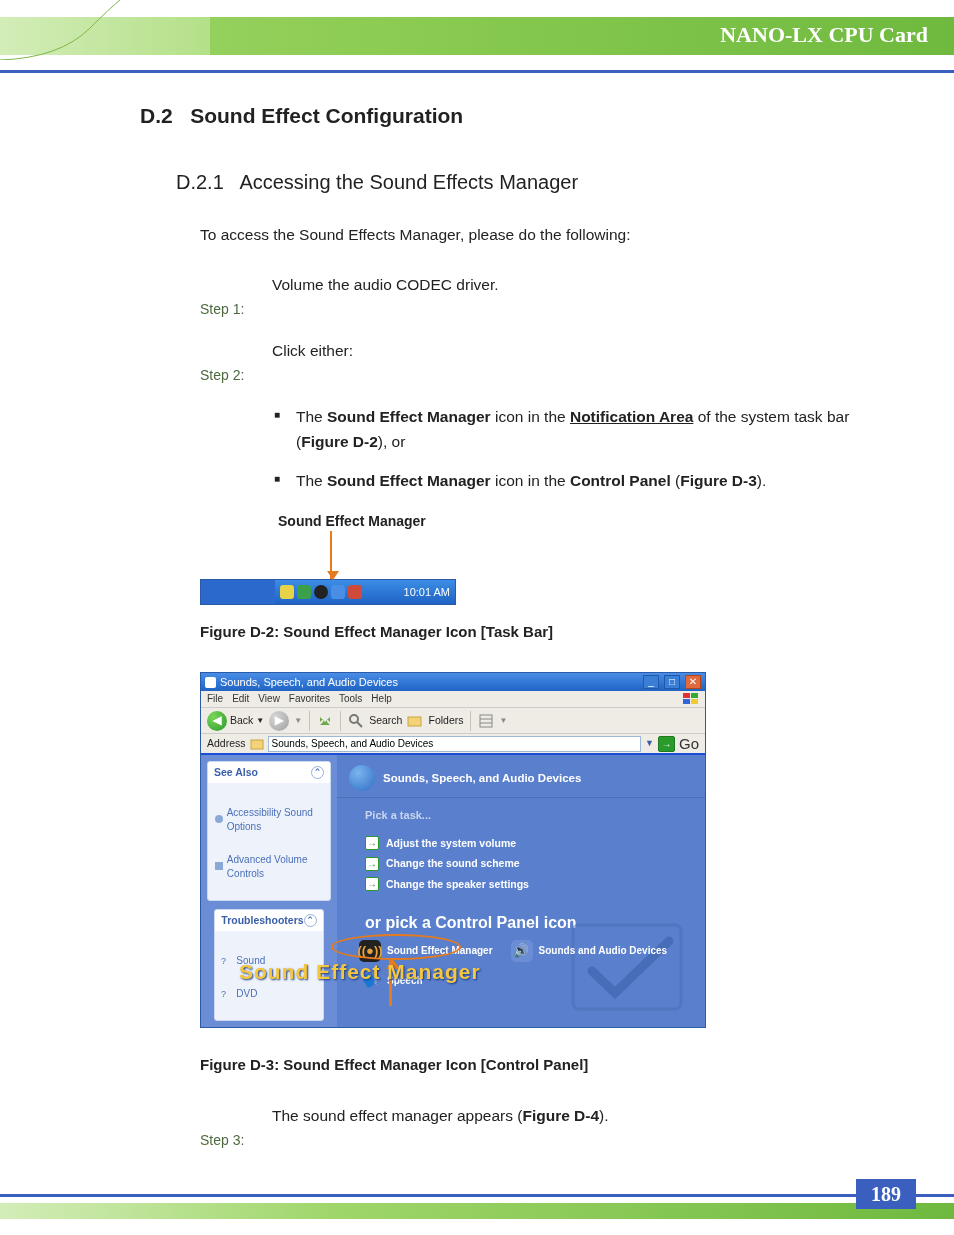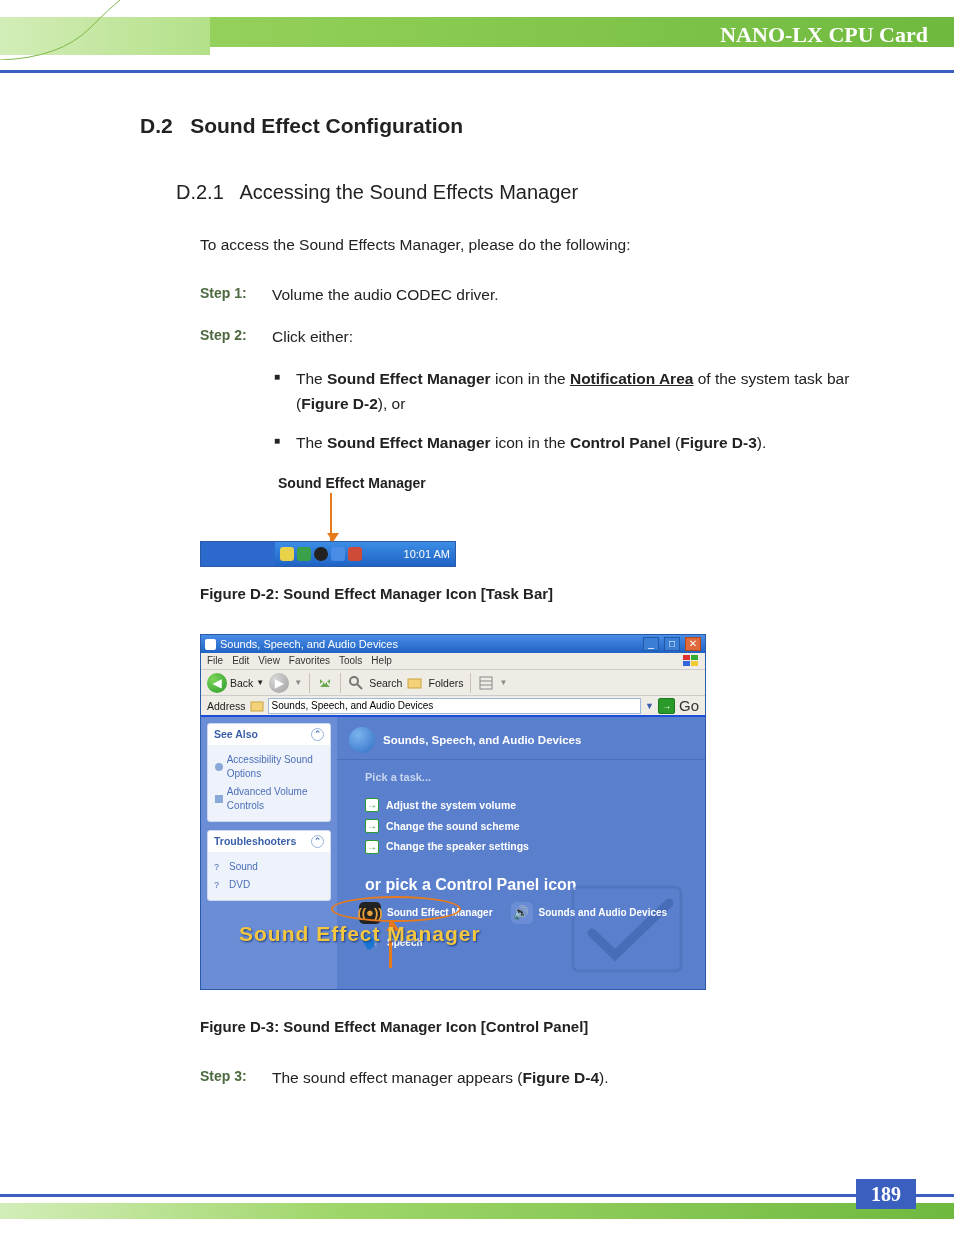--- a/index.html
+++ b/index.html
@@ -6,21 +6,21 @@
   body {
     font-family: Arial, Helvetica, sans-serif;
     width: 954px;
     height: 1235px;
     background: #fff;
     position: relative;
     overflow: hidden;
   }
   .header-band {
     position: absolute;
-    top: 17px; left: 0; right: 0; height: 30px;
+    top: 17px; left: 0; right: 0; height: 38px;
     background: linear-gradient(to right, #9fd66a 0%, #8ccc52 40%, #6fb93f 100%);
   }
   .header-band-light {
     position: absolute;
     top: 0; left: 0; width: 210px; height: 38px;
     background: linear-gradient(to right, #d3edb8, #b4e089);
   }
   .header-title {
     position: absolute;
     right: 26px; top: 5px;
@@ -28,30 +28,30 @@
     font-weight: bold;
     font-size: 22px;
     font-family: "Times New Roman", serif;
   }
   .blue-sep-top { position:absolute; top:70px; left:0; right:0; height:3px; background:#3a5fbf; }
   .logo-curve {
     position:absolute; top:0; left:0; width:120px; height:60px;
   }
   .content {
     position: absolute;
-    left: 140px; right: 60px; top: 111px;
+    left: 140px; right: 60px; top: 101px;
     font-size: 15.5px;
     color: #222;
     line-height: 1.4;
   }
   h2.section { font-size: 21px; font-weight: bold; margin-bottom: 38px; }
   h3.subsection { font-size: 20px; font-weight: normal; margin-left: 36px; margin-bottom: 28px; }
   p.intro { margin-left: 60px; margin-bottom: 28px; }
   .step-row { margin-left: 60px; margin-bottom: 20px; display:flex; gap:18px; align-items:flex-start; }
-  .step-label { color:#4d693f; font-weight:bold; font-size:14px; flex-shrink:0; min-width:54px; }
+  .step-label { color:#4d693f; font-weight:normal; font-size:14px; flex-shrink:0; min-width:54px;margin-top:26px; }
   .step-body { flex:1; }
   ul.bullets { list-style:none; margin-left:134px; margin-top:0; }
   ul.bullets li { position:relative; padding-left:22px; margin-bottom:14px; line-height:1.6; }
   ul.bullets li::before { content:"■"; position:absolute; left:0; top:2px; font-size:10px; }
   .figure-taskbar {
     margin-left:60px; margin-top:18px; margin-bottom:10px; position:relative; width:256px;
   }
   .sem-label { font-weight:bold; font-size:14px; margin-left:78px; }
   .arrow-down {
     margin-left:130px; width:0; height:48px; border-left:2px solid #e77a1c; position:relative;
@@ -89,26 +89,26 @@
   .tb-circle { width:20px; height:20px; border-radius:50%; display:flex; align-items:center; justify-content:center; color:#fff; font-size:12px; }
   .tb-green { background:radial-gradient(circle at 30% 30%, #7bd65a, #2a9a2a); }
   .tb-grey  { background:radial-gradient(circle at 30% 30%, #d6d6d6, #a0a0a0); }
   .tb-sep   { width:1px; height:20px; background:#c6c2ba; margin:0 2px; }
   .tb-ic { width:16px; height:16px; }
   .cp-addr { height:21px; background:#efece5; display:flex; align-items:center; gap:4px; padding:0 6px; font-size:10.5px; border-bottom:2px solid #1d4ed8; }
   .cp-addr input { flex:1; height:16px; font-size:10px; border:1px solid #9db8d8; padding:0 3px; }
   .cp-addr .go { width:17px; height:16px; background:#2a9a2a; border:1px solid #1e7a1e; color:#fff; font-size:10px; display:flex;align-items:center;justify-content:center; border-radius:2px;}
   .cp-addr .go-t { color:#333; font-size:15px; }
   .cp-body { display:flex; height:272px; }
-  .cp-side { width:136px; background:#6a8dd5; padding:6px 6px; display:flex; flex-direction:column; gap:8px; }
+  .cp-side { width:136px; background:#6a8dd5; padding:6px 6px; display:flex; flex-direction:column; gap:8px;align-items:center; }
   .cp-panel { background:#eef3fb; border:1px solid #cdd9ee; border-radius:3px; font-size:10px; color:#3a5fa8; overflow:hidden; }
   .cp-panel .ph { background:#fff; padding:3px 6px; font-weight:bold; color:#3a5fa8; display:flex; justify-content:space-between; align-items:center; font-size:10.5px; }
   .cp-panel .ph .chev { width:13px;height:13px;border:1px solid #96b2de;border-radius:50%;font-size:9px;display:flex;align-items:center;justify-content:center;color:#5a7bc4;}
   .cp-panel .pbody { padding:4px 6px; }
-  .cp-panel .pitem { color:#4b6fb8; margin:4px 0; display:flex; gap:4px; align-items:center; font-size:10px;}
+  .cp-panel .pitem { color:#4b6fb8; margin:19px 0; display:flex; gap:4px; align-items:center; font-size:10px;}
   .cp-panel .pitem .pi { width:11px;height:11px; }
   .cp-main { flex:1; background:#5a7fcc; position:relative; color:#fff; padding:10px 0 0 0; }
   .cp-main-head { display:flex; align-items:center; gap:8px; padding:0 12px 6px 12px; border-bottom:1px solid #4a6fb8; font-size:11.5px; font-weight:bold; }
   .cp-main-head .hic { width:26px; height:26px; background:radial-gradient(circle at 35% 30%, #7bb4ef, #2f6ec4); border-radius:50%; }
   .pick { font-size:11px; font-weight:bold; color:#c8d6f0; padding:10px 0 4px 28px; }
   .tasks { padding:2px 0 6px 28px; }
   .task { display:flex; align-items:center; gap:7px; font-size:10.5px; color:#fff; margin:6px 0;}
   .task .tk-ic { width:14px;height:14px;border:1px solid #2a9a2a;background:#fff;color:#2a9a2a;font-size:10px;display:flex;align-items:center;justify-content:center;border-radius:2px;}
   .orpick { font-size:16px; font-weight:bold; color:#ffffff; padding:8px 0 6px 28px; }
   .cp-icons { padding:0 0 0 22px; display:flex; flex-wrap:wrap; gap:8px 18px; }

